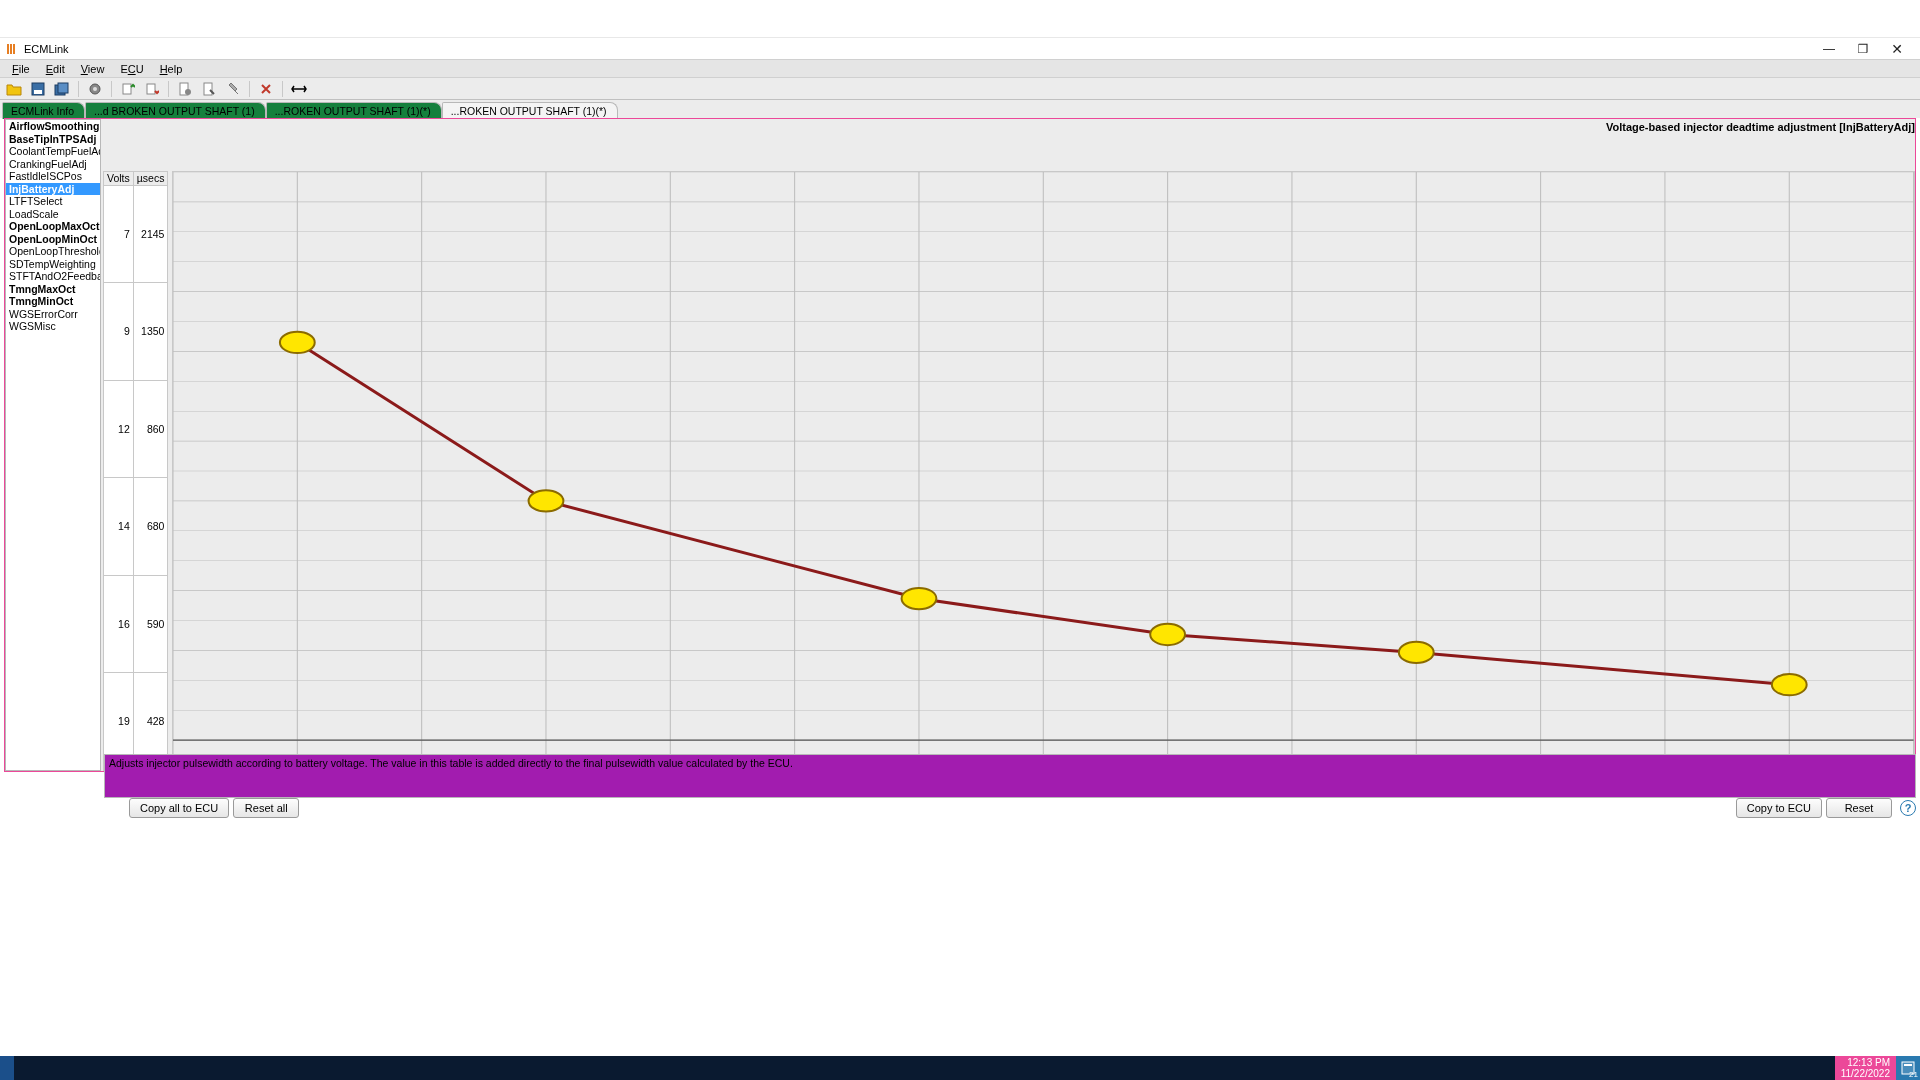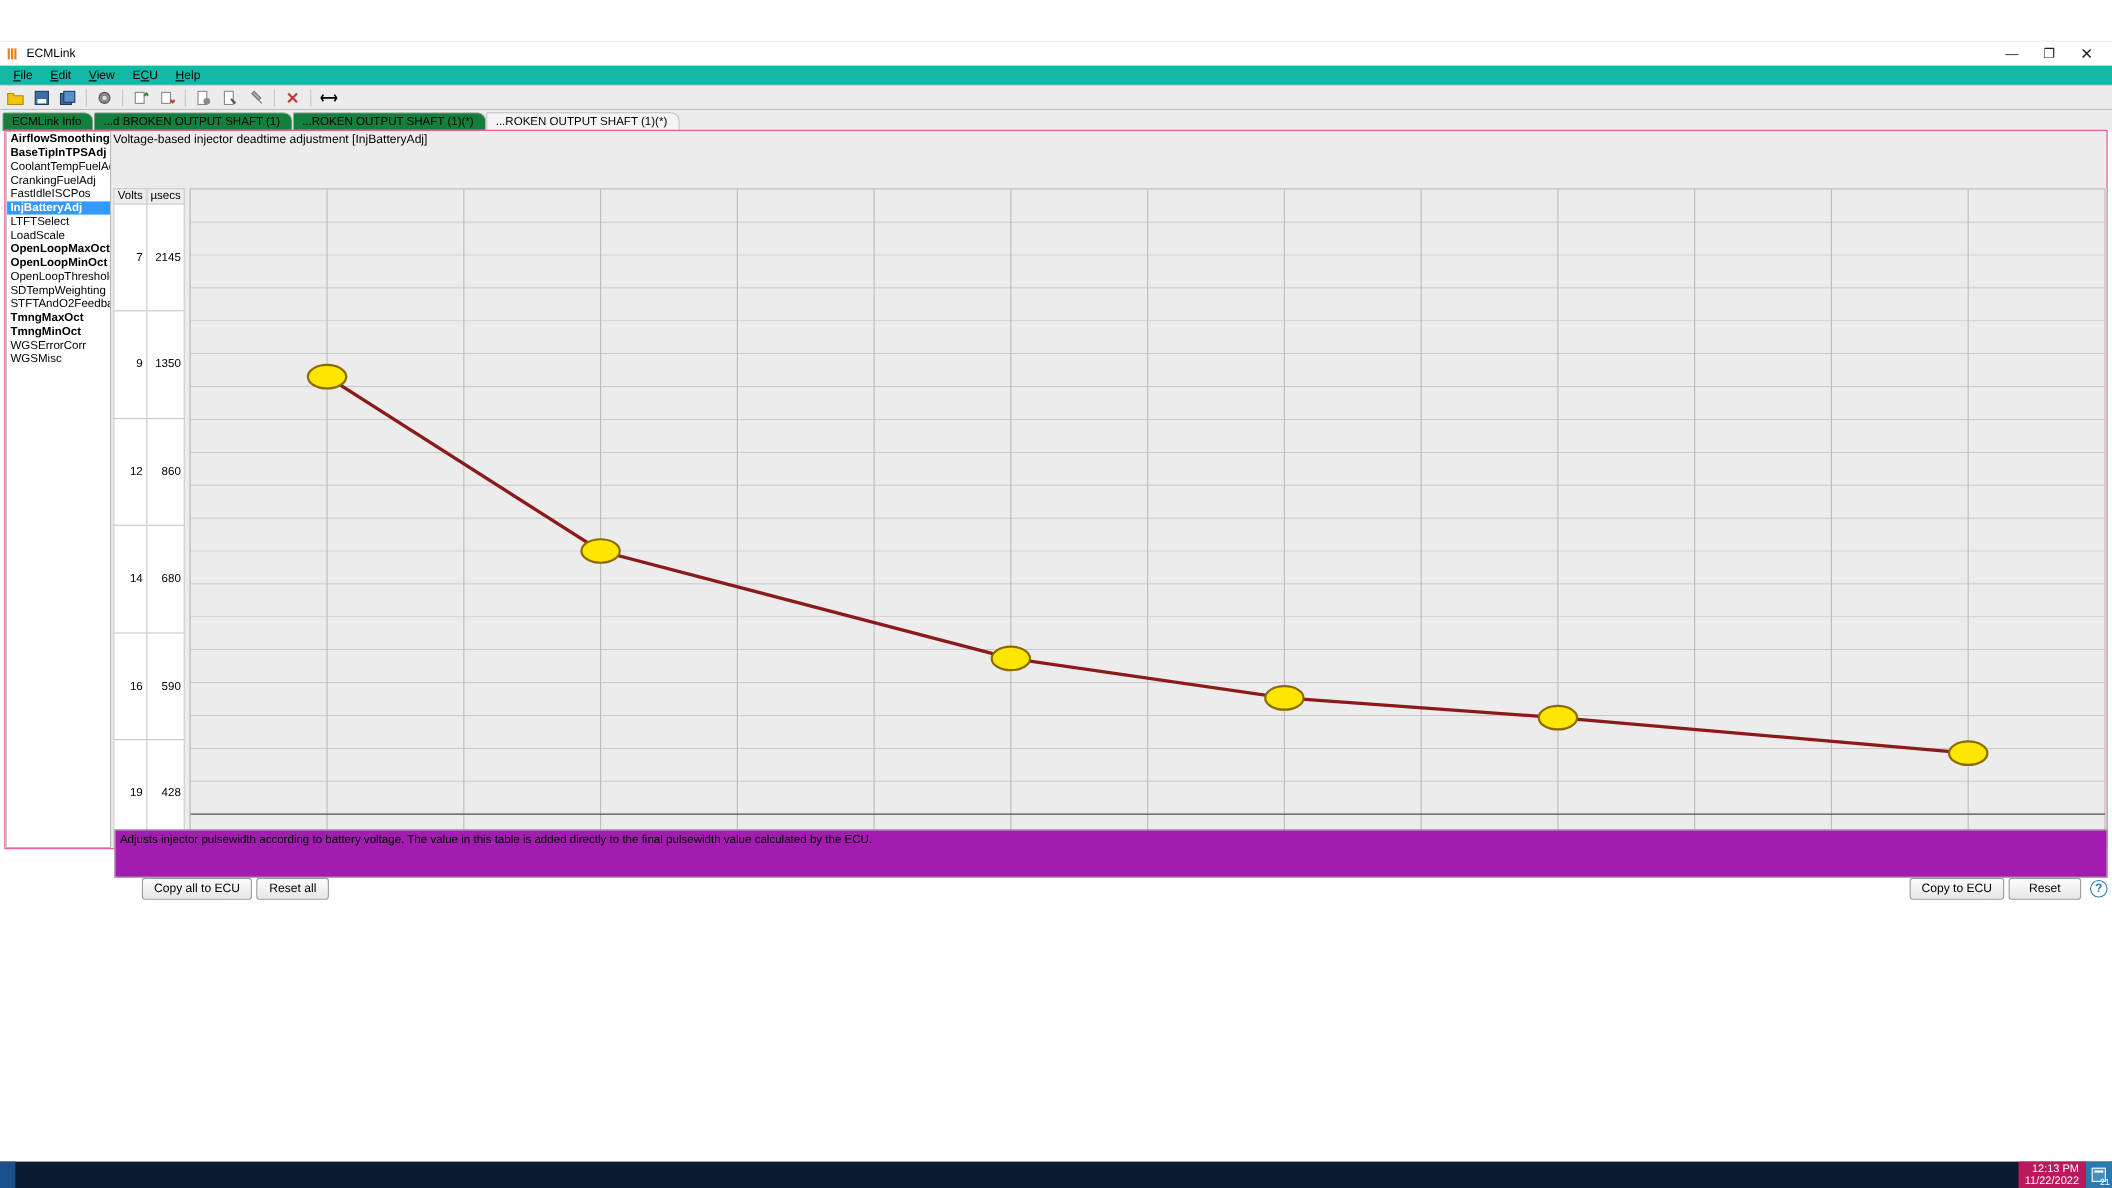--- a/index.html
+++ b/index.html
@@ -9,21 +9,21 @@
 .topgap { height: 38px; background: #fff; border-bottom: 1px solid #e8e8e8; }
 
 
 .titlebar { height: 22px; background: #fff; display: flex; align-items: center; padding: 0 6px; font-size: 11px; color: #000; border-bottom: 1px solid #d0d0d0; }
 .titlebar .app-icon { width: 14px; height: 14px; margin-right: 4px; }
 .titlebar .spacer { flex: 1; }
 .titlebar .winbtn { width: 34px; height: 20px; display: inline-flex; align-items: center; justify-content: center; font-size: 12px; color: #222; }
 .titlebar .winbtn.close { font-size: 14px; }
 
 
-.menubar { height: 18px; background: #14b8a6; display: flex; align-items: center; padding: 0 4px; font-size: 11px; border-bottom: 1px solid #d0d0d0; }
+.menubar { height: 18px; background: #e5e5e5; display: flex; align-items: center; padding: 0 4px; font-size: 11px; border-bottom: 1px solid #d0d0d0; }
 .menubar .menu-item { padding: 2px 8px; }
 .menubar .menu-item .ul { text-decoration: underline; }
 
 
 .toolbar { height: 22px; background: #ececec; border-bottom: 1px solid #c0c0c0; display: flex; align-items: center; padding: 0 4px; gap: 4px; }
 .toolbar .tbtn { width: 20px; height: 18px; display: inline-flex; align-items: center; justify-content: center; }
 .toolbar .sep { width: 1px; height: 16px; background: #c8c8c8; margin: 0 2px; }
 
 
 .tabstrip { height: 18px; background: #ececec; display: flex; align-items: flex-end; padding-left: 2px; font-size: 10.5px; }
@@ -34,21 +34,21 @@
 .main { position: absolute; top: 118px; left: 4px; right: 4px; bottom: 308px; display: flex; background: #ececec; border: 1px solid #ec4899; }
 
 
 .paramlist { width: 96px; background: #fff; border: 1px solid #b8b8b8; overflow: auto; font-size: 10.5px; }
 .paramlist .pitem { padding: 0 3px; line-height: 12.5px; white-space: nowrap; cursor: default; }
 .paramlist .pitem.bold { font-weight: bold; }
 .paramlist .pitem.selected { background: #3399ff; color: #fff; }
 
 
 .content { flex: 1; display: flex; flex-direction: column; padding-left: 2px; }
-.content-title { font-size: 11px; font-weight: normal; padding: 2px 0 2px 0; }
+.content-title { font-size: 11px; font-weight: bold; padding: 2px 0 2px 0; text-align: right; }
 
 .content-body { flex: 1; display: flex; gap: 4px; margin-top: 36px; }
 
 
 .datatable { width: 58px; font-size: 10.5px; border-collapse: collapse; background: #fff; }
 .datatable th, .datatable td { border: 1px solid #c8c8c8; padding: 0 3px; text-align: right; line-height: 12.5px; height: 13px; }
 .datatable th { background: #ececec; text-align: center; font-weight: normal; }
 
 
 .chart { flex: 1; background: #ececec; border: 1px solid #c8c8c8; position: relative; }
@@ -62,21 +62,21 @@
 .btnbar .spacer { flex: 1; }
 .wbtn { min-width: 66px; height: 20px; background: linear-gradient(#fdfdfd,#e6e6e6); border: 1px solid #9a9a9a; border-radius: 3px; font-size: 11px; padding: 0 10px; margin-right: 4px; display: inline-flex; align-items: center; justify-content: center; }
 
 .helpicon { width: 16px; height: 16px; border-radius: 50%; border: 1px solid #2a7ab0; color: #2a7ab0; font-size: 11px; font-weight: bold; display: inline-flex; align-items: center; justify-content: center; margin-left: 4px; }
 
 
 .bottomgap { position: absolute; left: 0; right: 0; bottom: 24px; height: 236px; background: #fff; }
 .taskbar { position: absolute; left: 0; right: 0; bottom: 0; height: 24px; background: #0a1a30; color: #fff; display: flex; align-items: center; }
 .taskbar .startseg { width: 14px; height: 24px; background: #1b4f8a; }
 .taskbar .spacer { flex: 1; }
-.taskbar .clock { font-size: 10px; text-align: right; line-height: 11px; padding: 1px 6px; background: #be185d; }
+.taskbar .clock { font-size: 10px; text-align: right; line-height: 11px; padding: 1px 6px; background: #ec4899; }
 .taskbar .tray { width: 24px; height: 24px; background: #2a7ab0; display: flex; align-items: center; justify-content: center; font-size: 10px; position: relative; }
 .taskbar .tray .badge { font-size: 8px; }
 
 </style>
 </head>
 <body>
 
 <div class="topgap"></div>
 
 <div class="titlebar">

